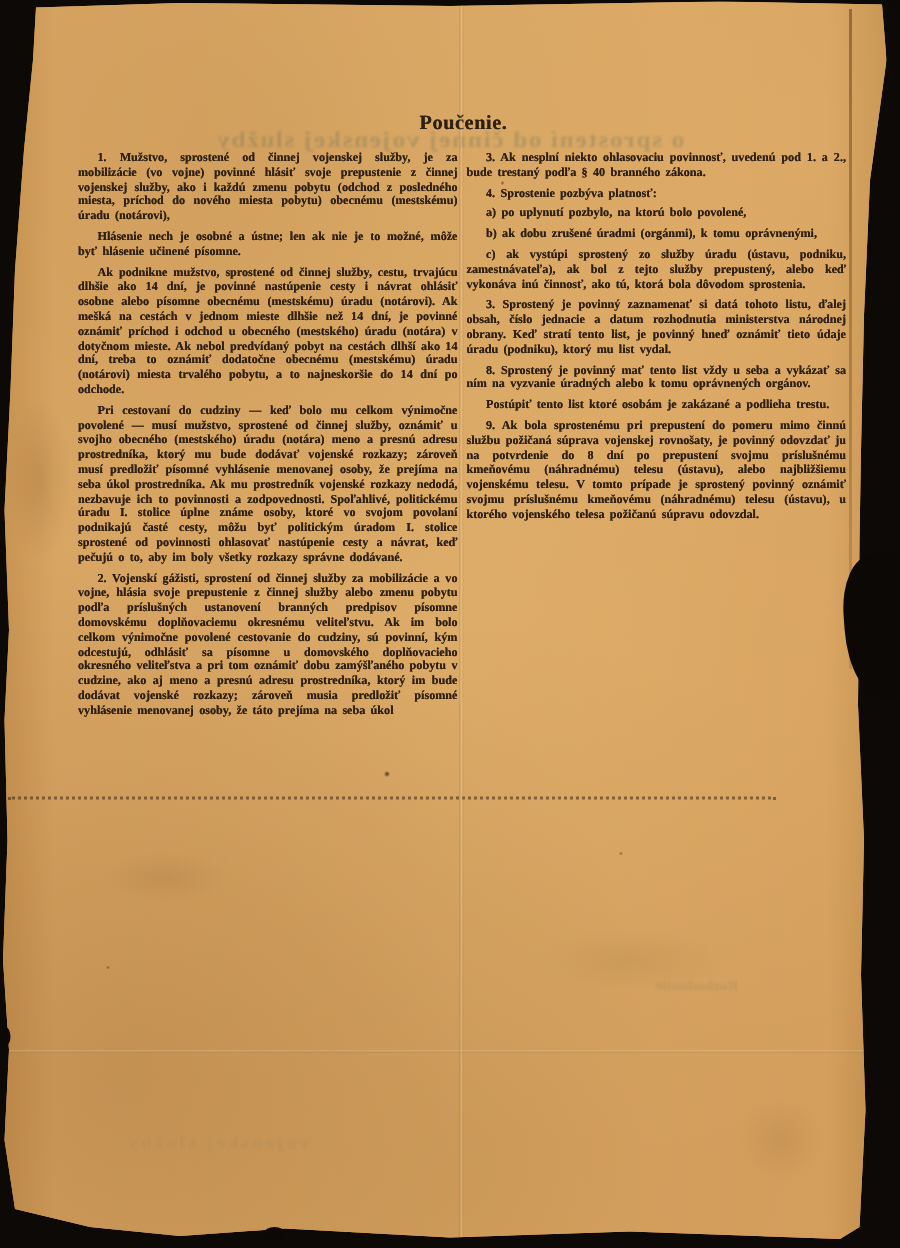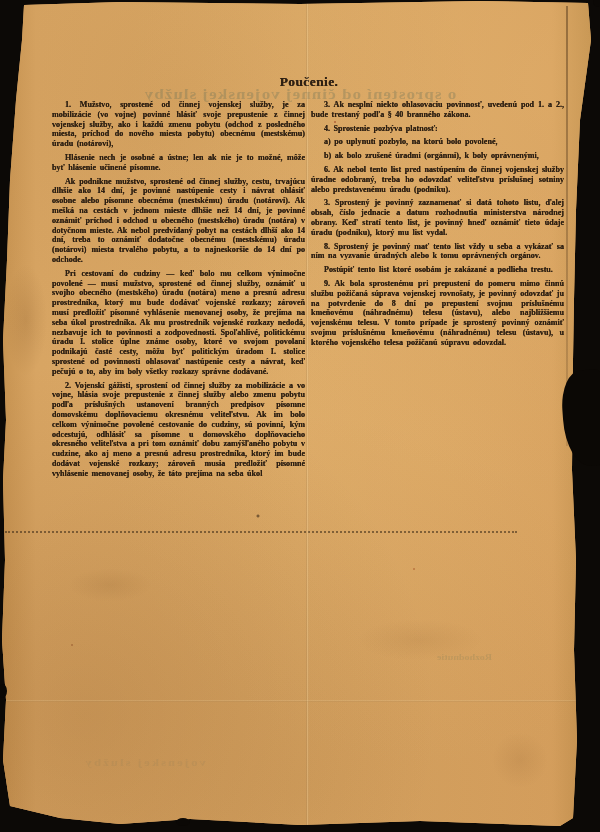--- a/index.html
+++ b/index.html
@@ -112,22 +112,22 @@
           <p class="indent">1. Mužstvo, sprostené od činnej vojenskej služby, je za mobilizácie (vo vojne) povinné hlásiť svoje prepustenie z činnej vojenskej služby, ako i každú zmenu pobytu (odchod z posledného miesta, príchod do nového miesta pobytu) obecnému (mestskému) úradu (notárovi),</p>
           <p class="indent">Hlásenie nech je osobné a ústne; len ak nie je to možné, môže byť hlásenie učinené písomne.</p>
           <p class="indent">Ak podnikne mužstvo, sprostené od činnej služby, cestu, trvajúcu dlhšie ako 14 dní, je povinné nastúpenie cesty i návrat ohlásiť osobne alebo písomne obecnému (mestskému) úradu (notárovi). Ak mešká na cestách v jednom mieste dlhšie než 14 dní, je povinné oznámiť príchod i odchod u obecného (mestského) úradu (notára) v dotyčnom mieste. Ak nebol predvídaný pobyt na cestách dlhší ako 14 dní, treba to oznámiť dodatočne obecnému (mestskému) úradu (notárovi) miesta trvalého pobytu, a to najneskoršie do 14 dní po odchode.</p>
           <p class="indent">Pri cestovaní do cudziny — keď bolo mu celkom výnimočne povolené — musí mužstvo, sprostené od činnej služby, oznámiť u svojho obecného (mestského) úradu (notára) meno a presnú adresu prostredníka, ktorý mu bude dodávať vojenské rozkazy; zároveň musí predložiť písomné vyhlásenie menovanej osoby, že prejíma na seba úkol prostredníka. Ak mu prostredník vojenské rozkazy nedodá, nezbavuje ich to povinnosti a zodpovednosti. Spoľahlivé, politickému úradu I. stolice úplne známe osoby, ktoré vo svojom povolaní podnikajú časté cesty, môžu byť politickým úradom I. stolice sprostené od povinnosti ohlasovať nastúpenie cesty a návrat, keď pečujú o to, aby im boly všetky rozkazy správne dodávané.</p>
           <p class="indent">2. Vojenskí gážisti, sprostení od činnej služby za mobilizácie a vo vojne, hlásia svoje prepustenie z činnej služby alebo zmenu pobytu podľa príslušných ustanovení branných predpisov písomne domovskému doplňovaciemu okresnému veliteľstvu. Ak im bolo celkom výnimočne povolené cestovanie do cudziny, sú povinní, kým odcestujú, odhlásiť sa písomne u domovského doplňovacieho okresného veliteľstva a pri tom oznámiť dobu zamýšľaného pobytu v cudzine, ako aj meno a presnú adresu prostredníka, ktorý im bude dodávat vojenské rozkazy; zároveň musia predložiť písomné vyhlásenie menovanej osoby, že táto prejíma na seba úkol</p>
         </div>
       <div class="col">
           <p class="indent">3. Ak nesplní niekto ohlasovaciu povinnosť, uvedenú pod 1. a 2., bude trestaný podľa § 40 branného zákona.</p>
           <p class="indent">4. Sprostenie pozbýva platnosť:</p>
           <p class="indent">a) po uplynutí pozbylo, na ktorú bolo povolené,</p>
-          <p class="indent">b) ak bolo zrušené úradmi (orgánmi), k boly oprávnenými,</p>
-          <p class="indent">6. Ak nebol tento list pred nastúpením do činnej vojenskej služby úradne odobraný, treba ho odovzdať veliteľstvu príslušnej sotniny alebo predstavenému úradu (podniku).</p>
+          <p class="indent">b) ak dobu zrušené úradmi (orgánmi), k tomu oprávnenými,</p>
+          <p class="indent">c) ak vystúpi sprostený zo služby úradu (ústavu, podniku, zamestnávateľa), ak bol z tejto služby prepustený, alebo keď vykonáva inú činnosť, ako tú, ktorá bola dôvodom sprostenia.</p>
           <p class="indent">3. Sprostený je povinný zaznamenať si datá tohoto listu, ďalej obsah, číslo jednacie a datum rozhodnutia ministerstva národnej obrany. Keď stratí tento list, je povinný hneď oznámiť tieto údaje úradu (podniku), ktorý mu list vydal.</p>
           <p class="indent">8. Sprostený je povinný mať tento list vždy u seba a vykázať sa ním na vyzvanie úradných alebo k tomu oprávnených orgánov.</p>
           <p class="indent">Postúpiť tento list ktoré osobám je zakázané a podlieha trestu.</p>
           <p class="indent">9. Ak bola sprostenému pri prepustení do pomeru mimo činnú službu požičaná súprava vojenskej rovnošaty, je povinný odovzdať ju na potvrdenie do 8 dní po prepustení svojmu príslušnému kmeňovému (náhradnému) telesu (ústavu), alebo najbližšiemu vojenskému telesu. V tomto prípade je sprostený povinný oznámiť svojmu príslušnému kmeňovému (náhradnému) telesu (ústavu), u ktorého vojenského telesa požičanú súpravu odovzdal.</p>
         </div>
     </div>
   </div>
 
   <div class="dotline"></div>
   <div class="fold-v"></div>

